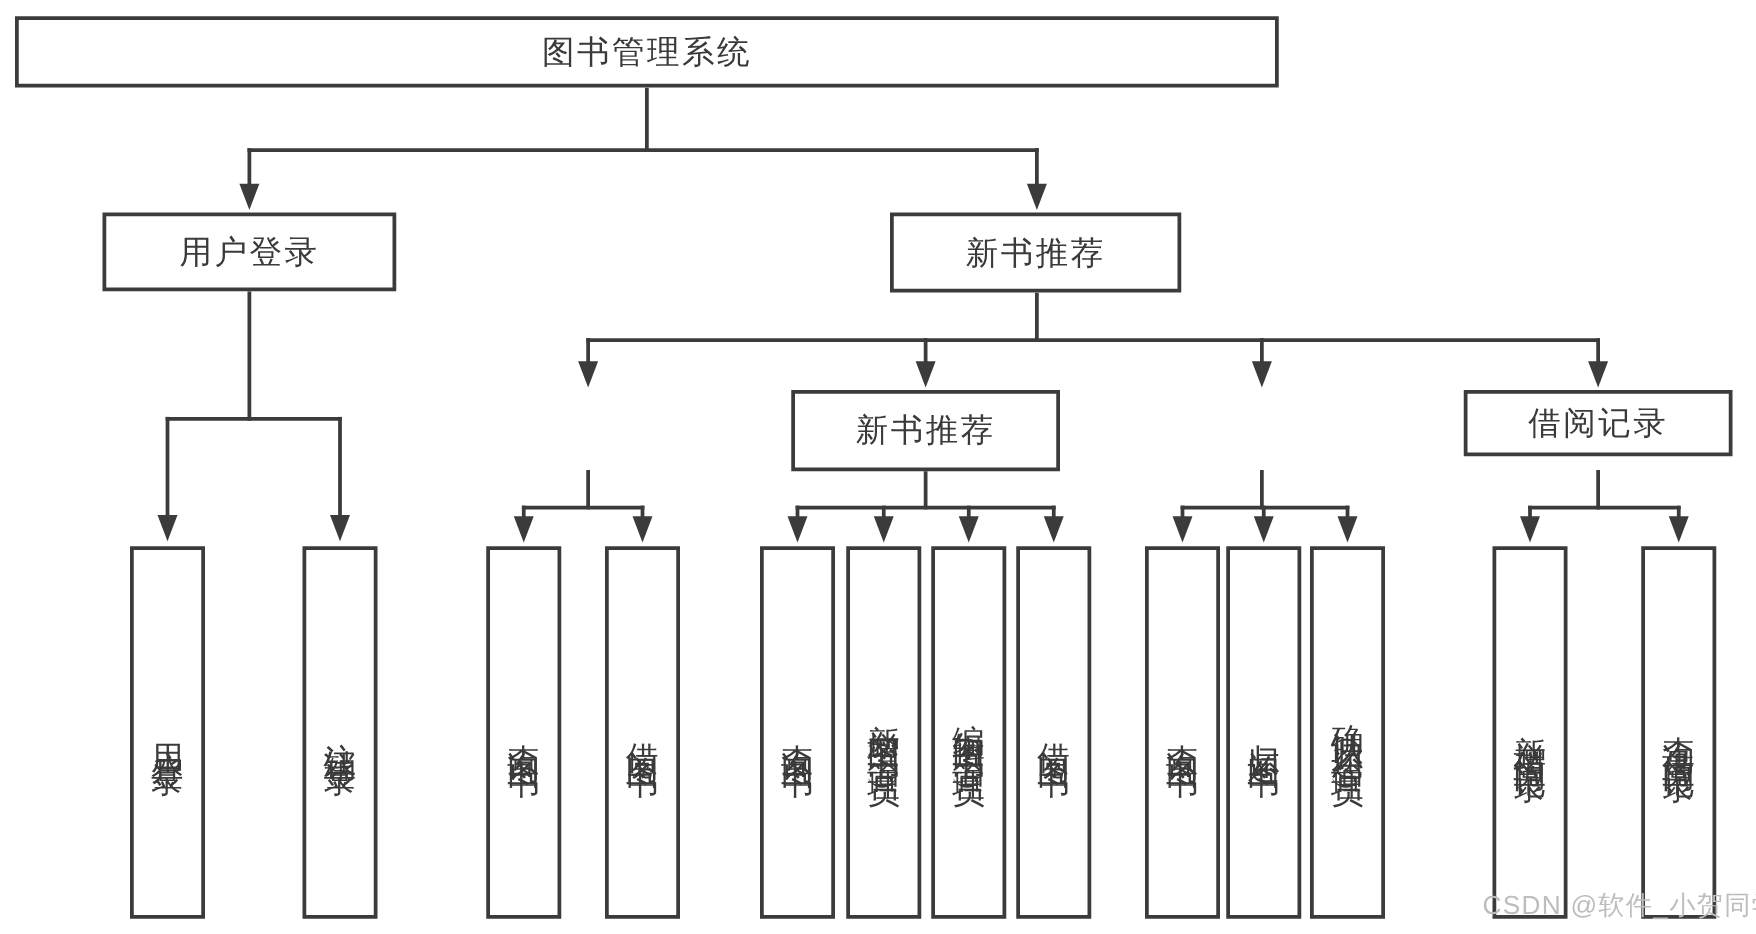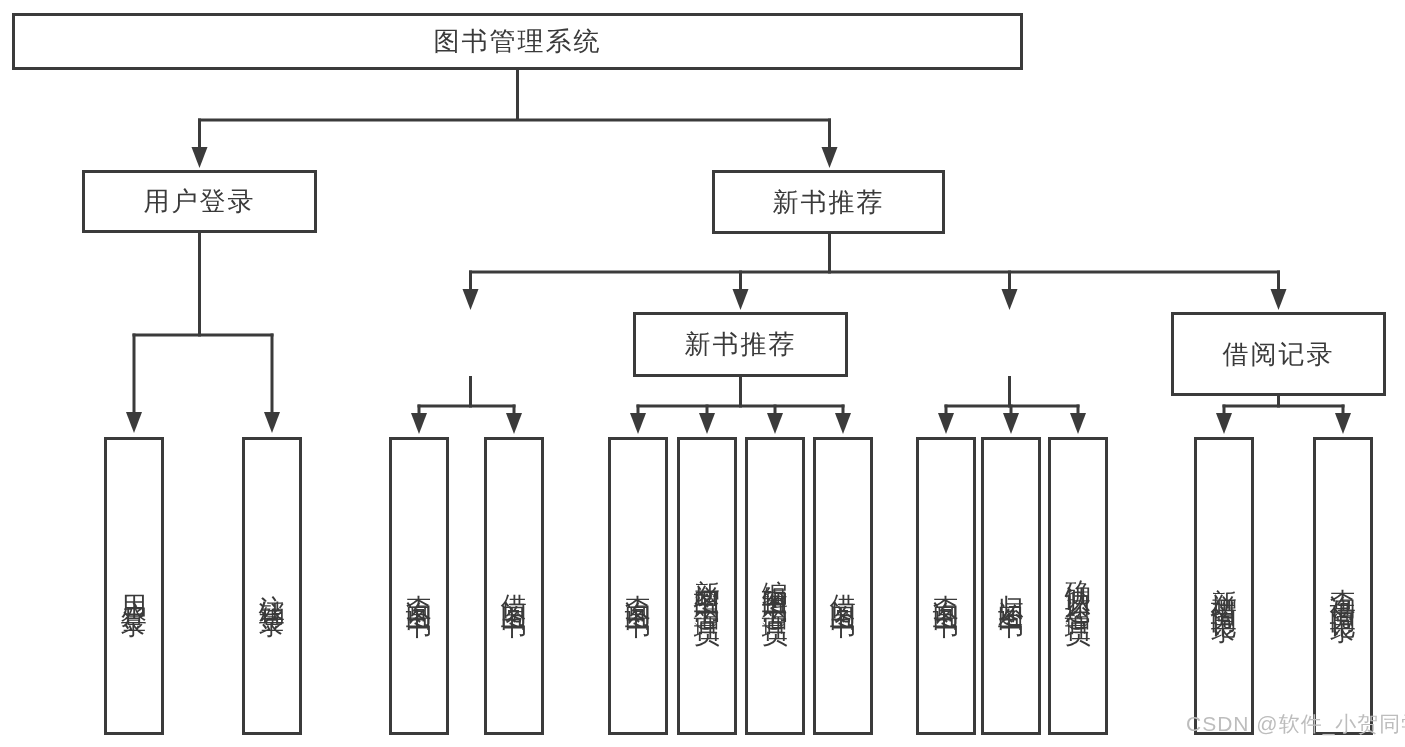--- a/index.html
+++ b/index.html
@@ -114,21 +114,21 @@
   <div class="node" style="left:82px;top:170px;width:235px;height:63px">
     <span>用户登录</span>
   </div>
   <div class="node" style="left:712px;top:170px;width:233px;height:64px">
     <span>新书推荐</span>
   </div>
 
   <div class="node" style="left:633px;top:312px;width:215px;height:65px">
     <span>新书推荐</span>
   </div>
-  <div class="node" style="left:1171px;top:312px;width:215px;height:84px">
+  <div class="node" style="left:1171px;top:312px;width:215px;height:53px">
     <span>借阅记录</span>
   </div>
 
   <div class="node leaf" style="left:104px;top:437px;width:60px;height:298px">
     <span>用户登录</span>
   </div>
   <div class="node leaf" style="left:242px;top:437px;width:60px;height:298px">
     <span>注销登录</span>
   </div>
 

